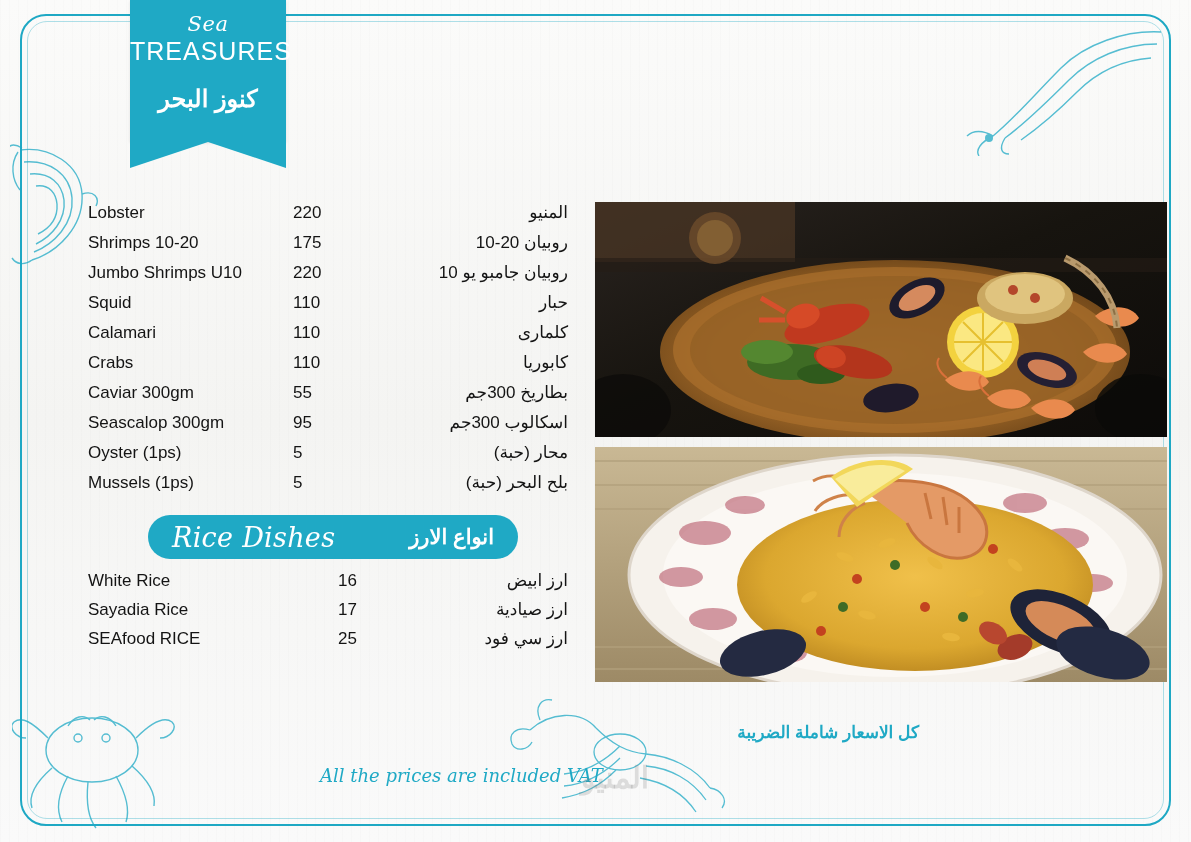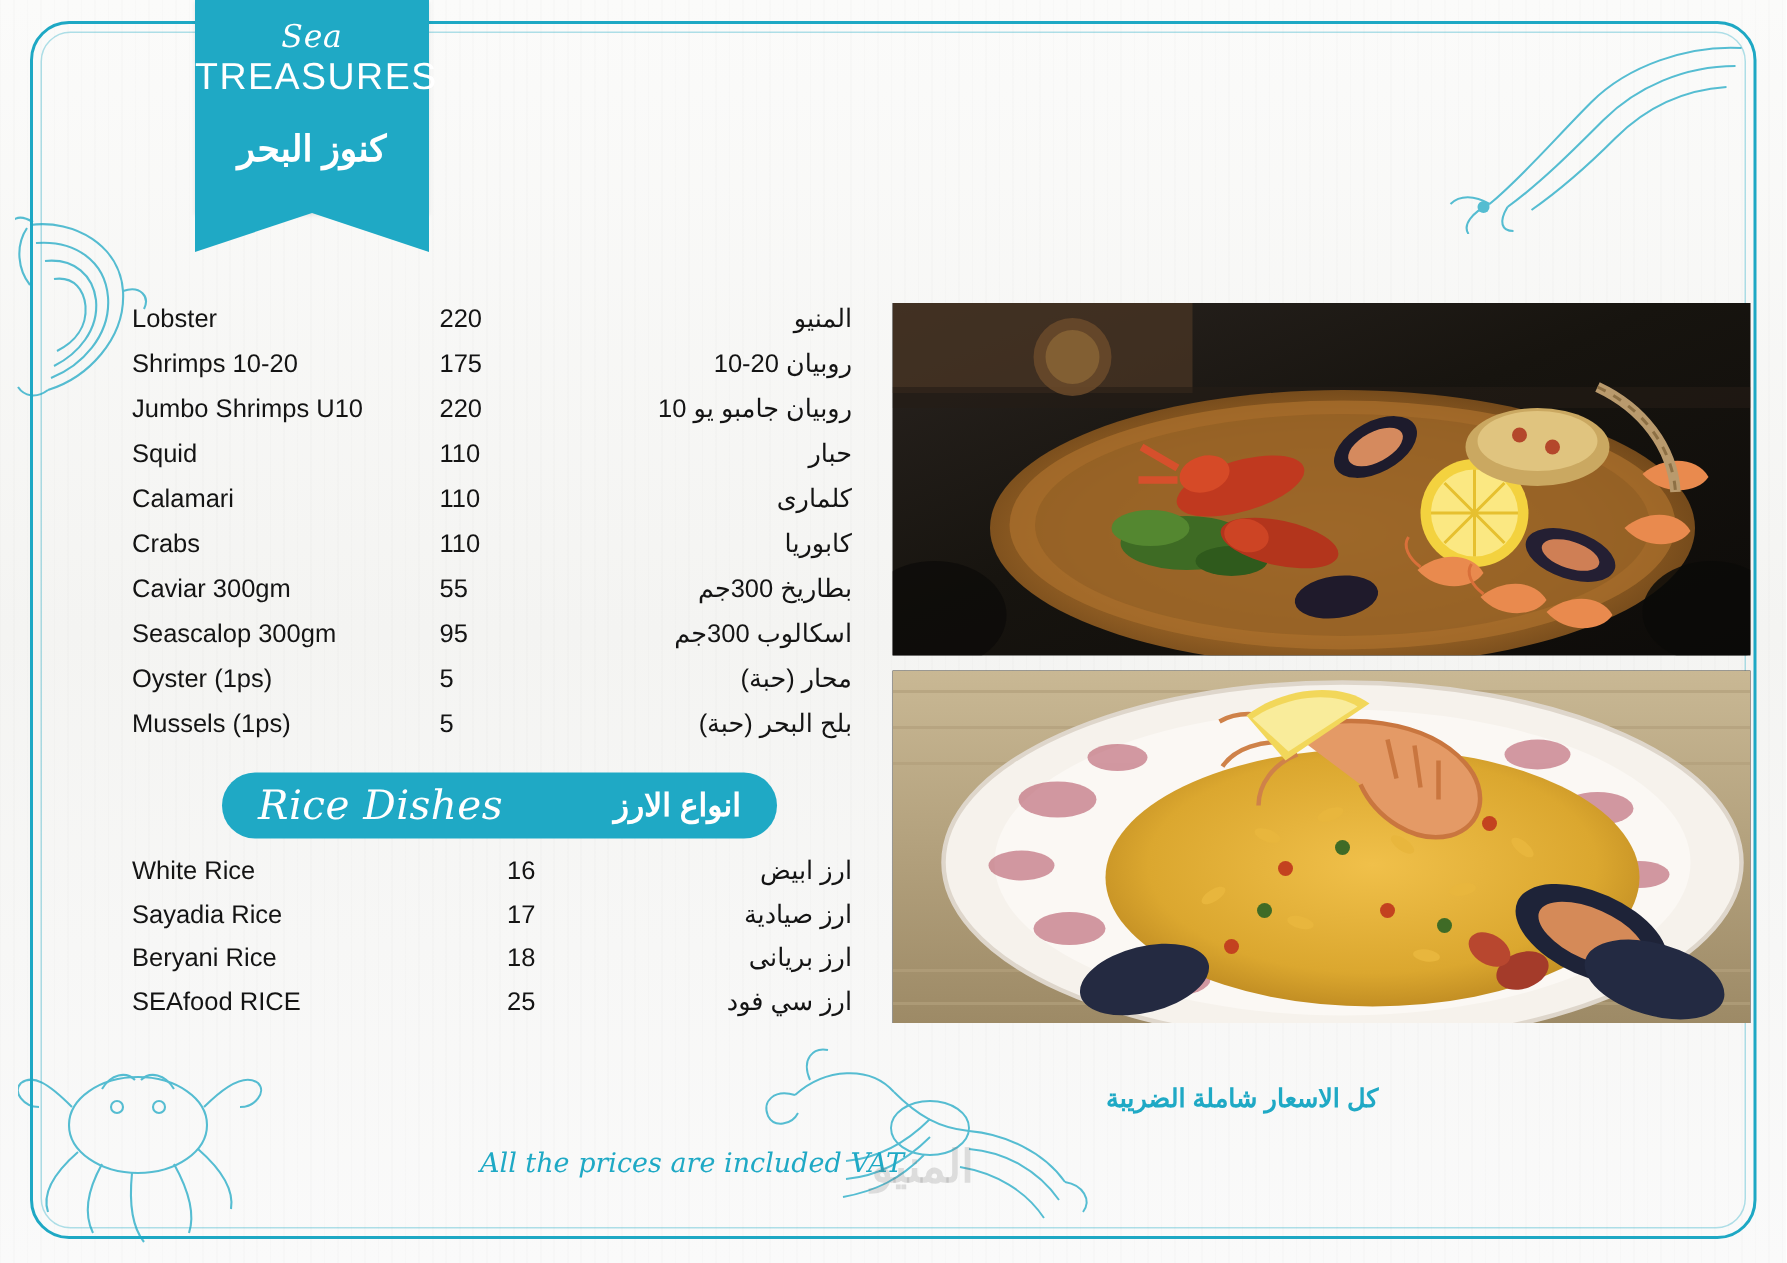--- a/index.html
+++ b/index.html
@@ -355,25 +355,20 @@
   <div class="rice-list">
     <div class="row">
       <span class="en">White Rice</span>
       <span class="price">16</span>
       <span class="ar">ارز ابيض</span>
     </div>
     <div class="row">
       <span class="en">Sayadia Rice</span>
       <span class="price">17</span>
       <span class="ar">ارز صيادية</span>
-    </div>
-    <div class="row">
-      <span class="en">Beryani Rice</span>
-      <span class="price">18</span>
-      <span class="ar">ارز بريانى</span>
     </div>
     <div class="row">
       <span class="en">SEAfood RICE</span>
       <span class="price">25</span>
       <span class="ar">ارز سي فود</span>
     </div>
   </div>
 
   <div class="photo photo-top">
     <svg width="572" height="235" viewBox="0 0 572 235">

